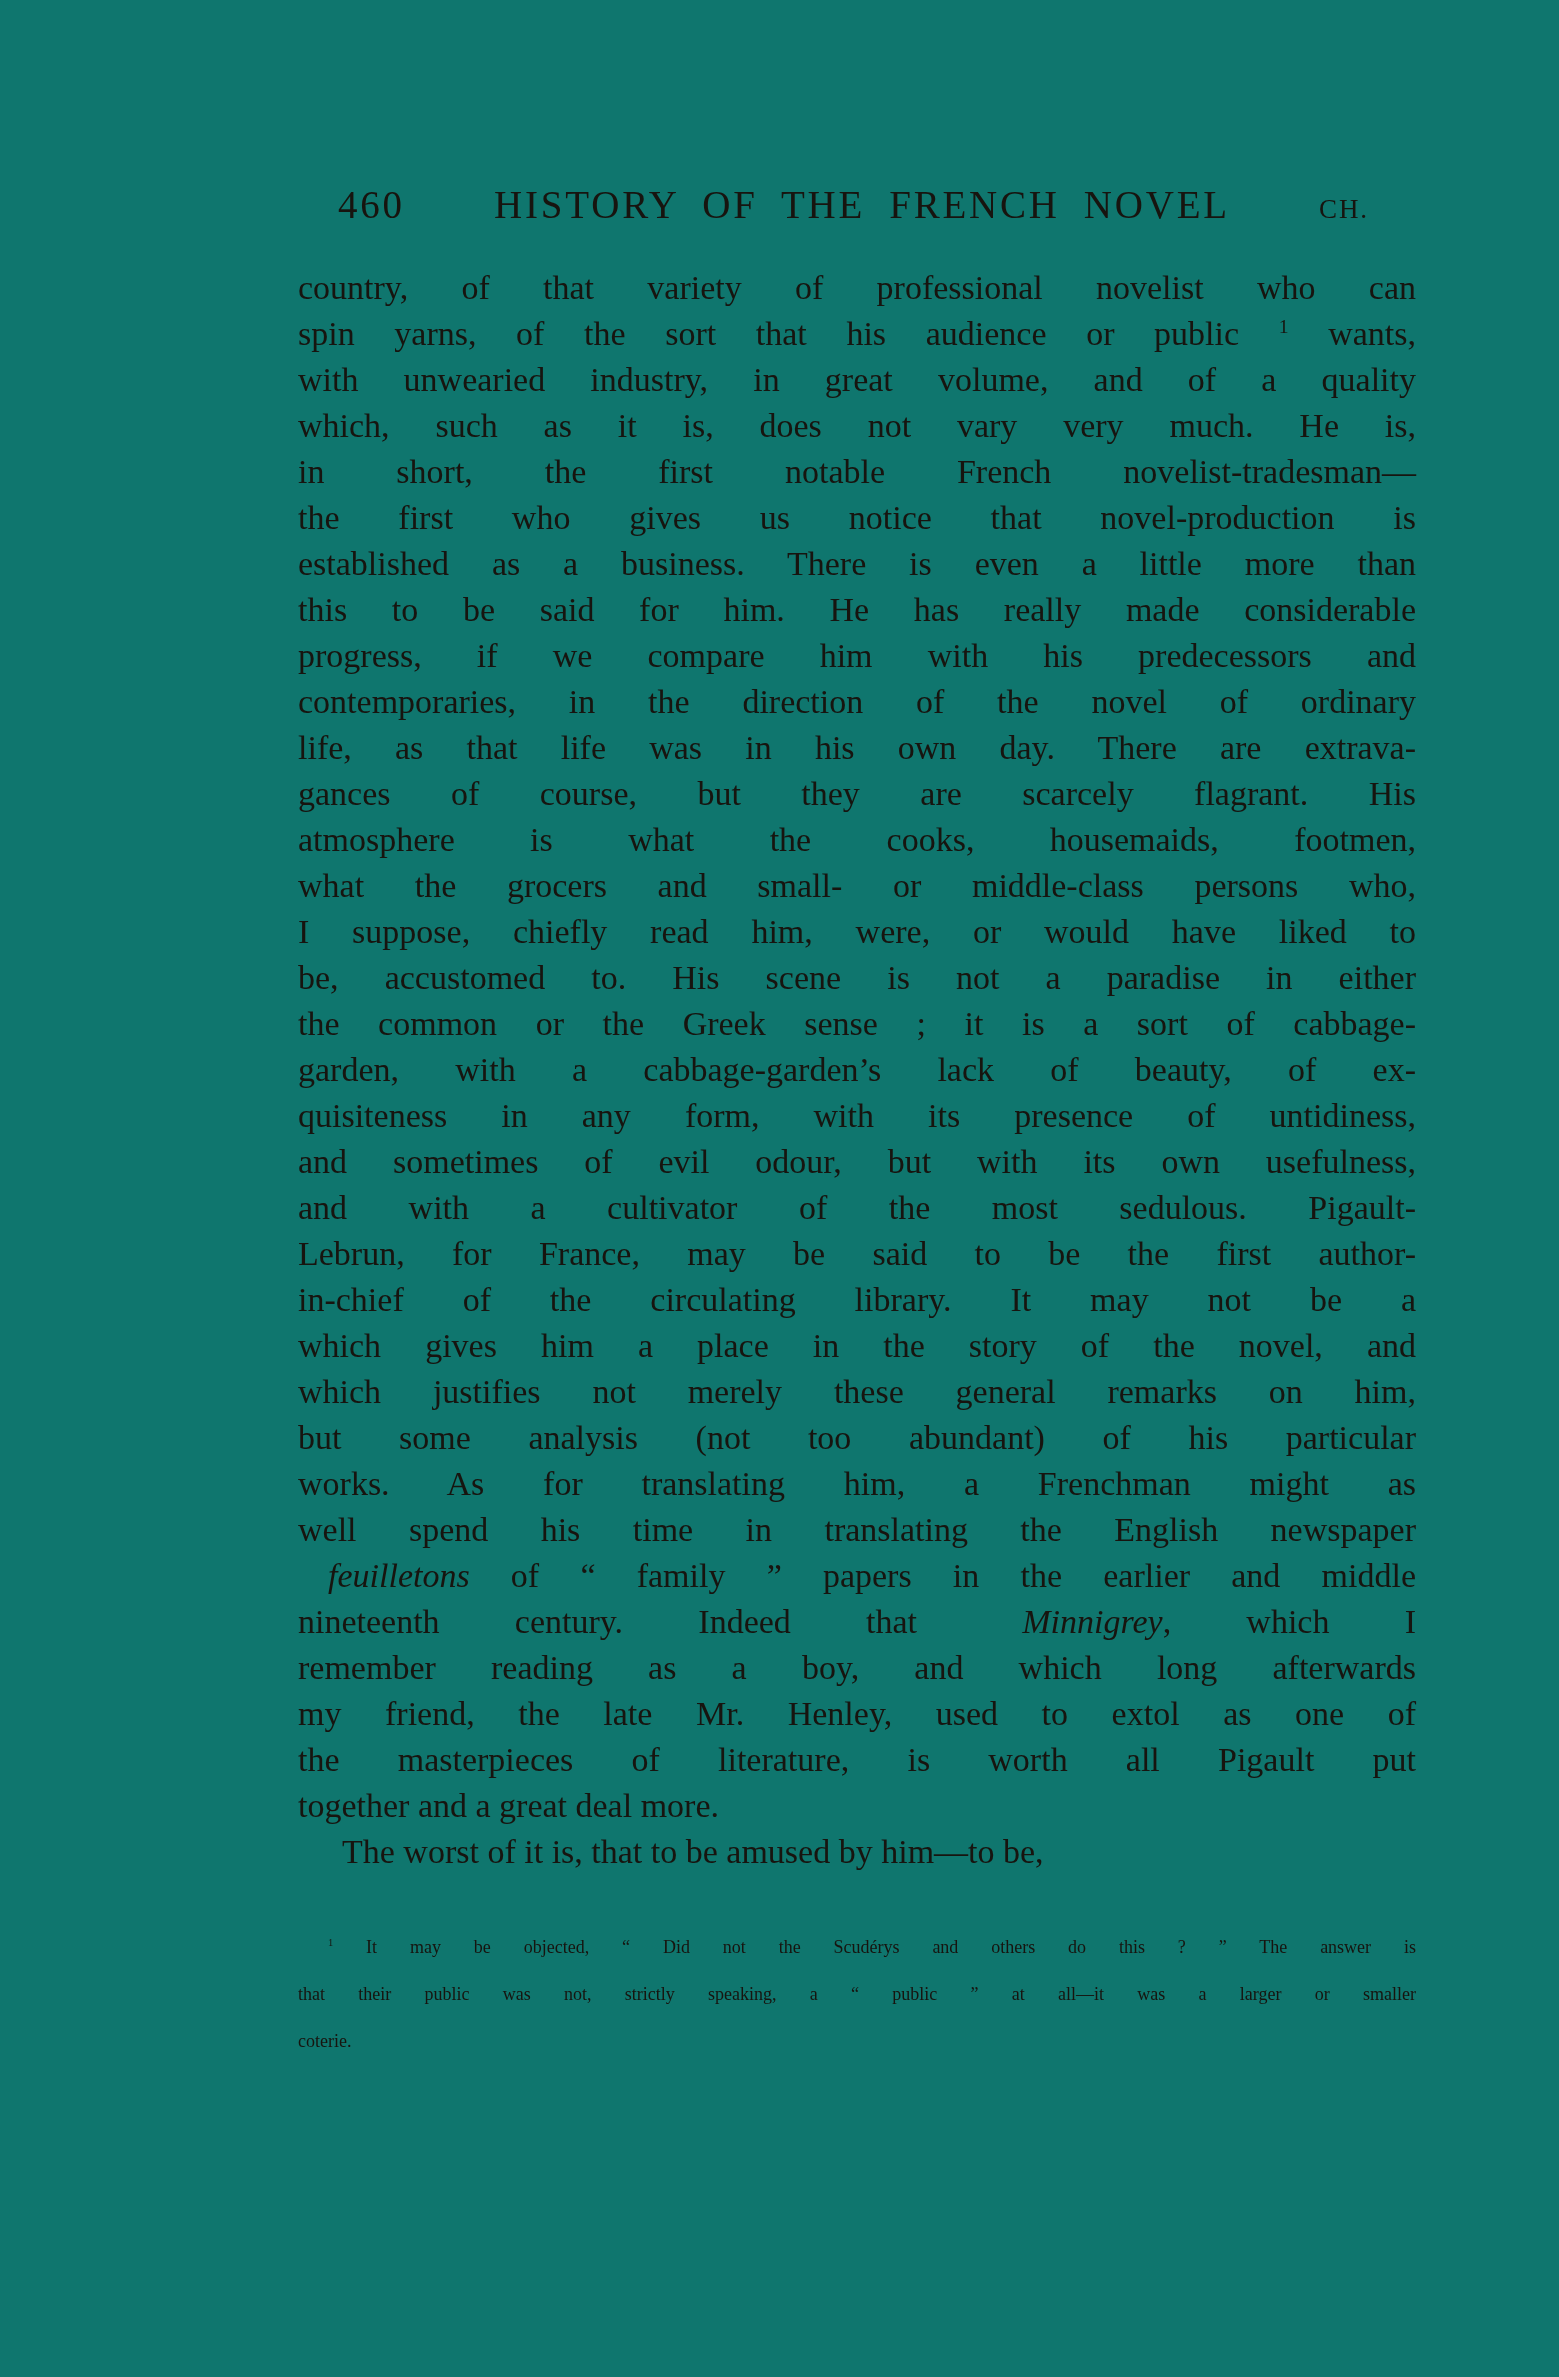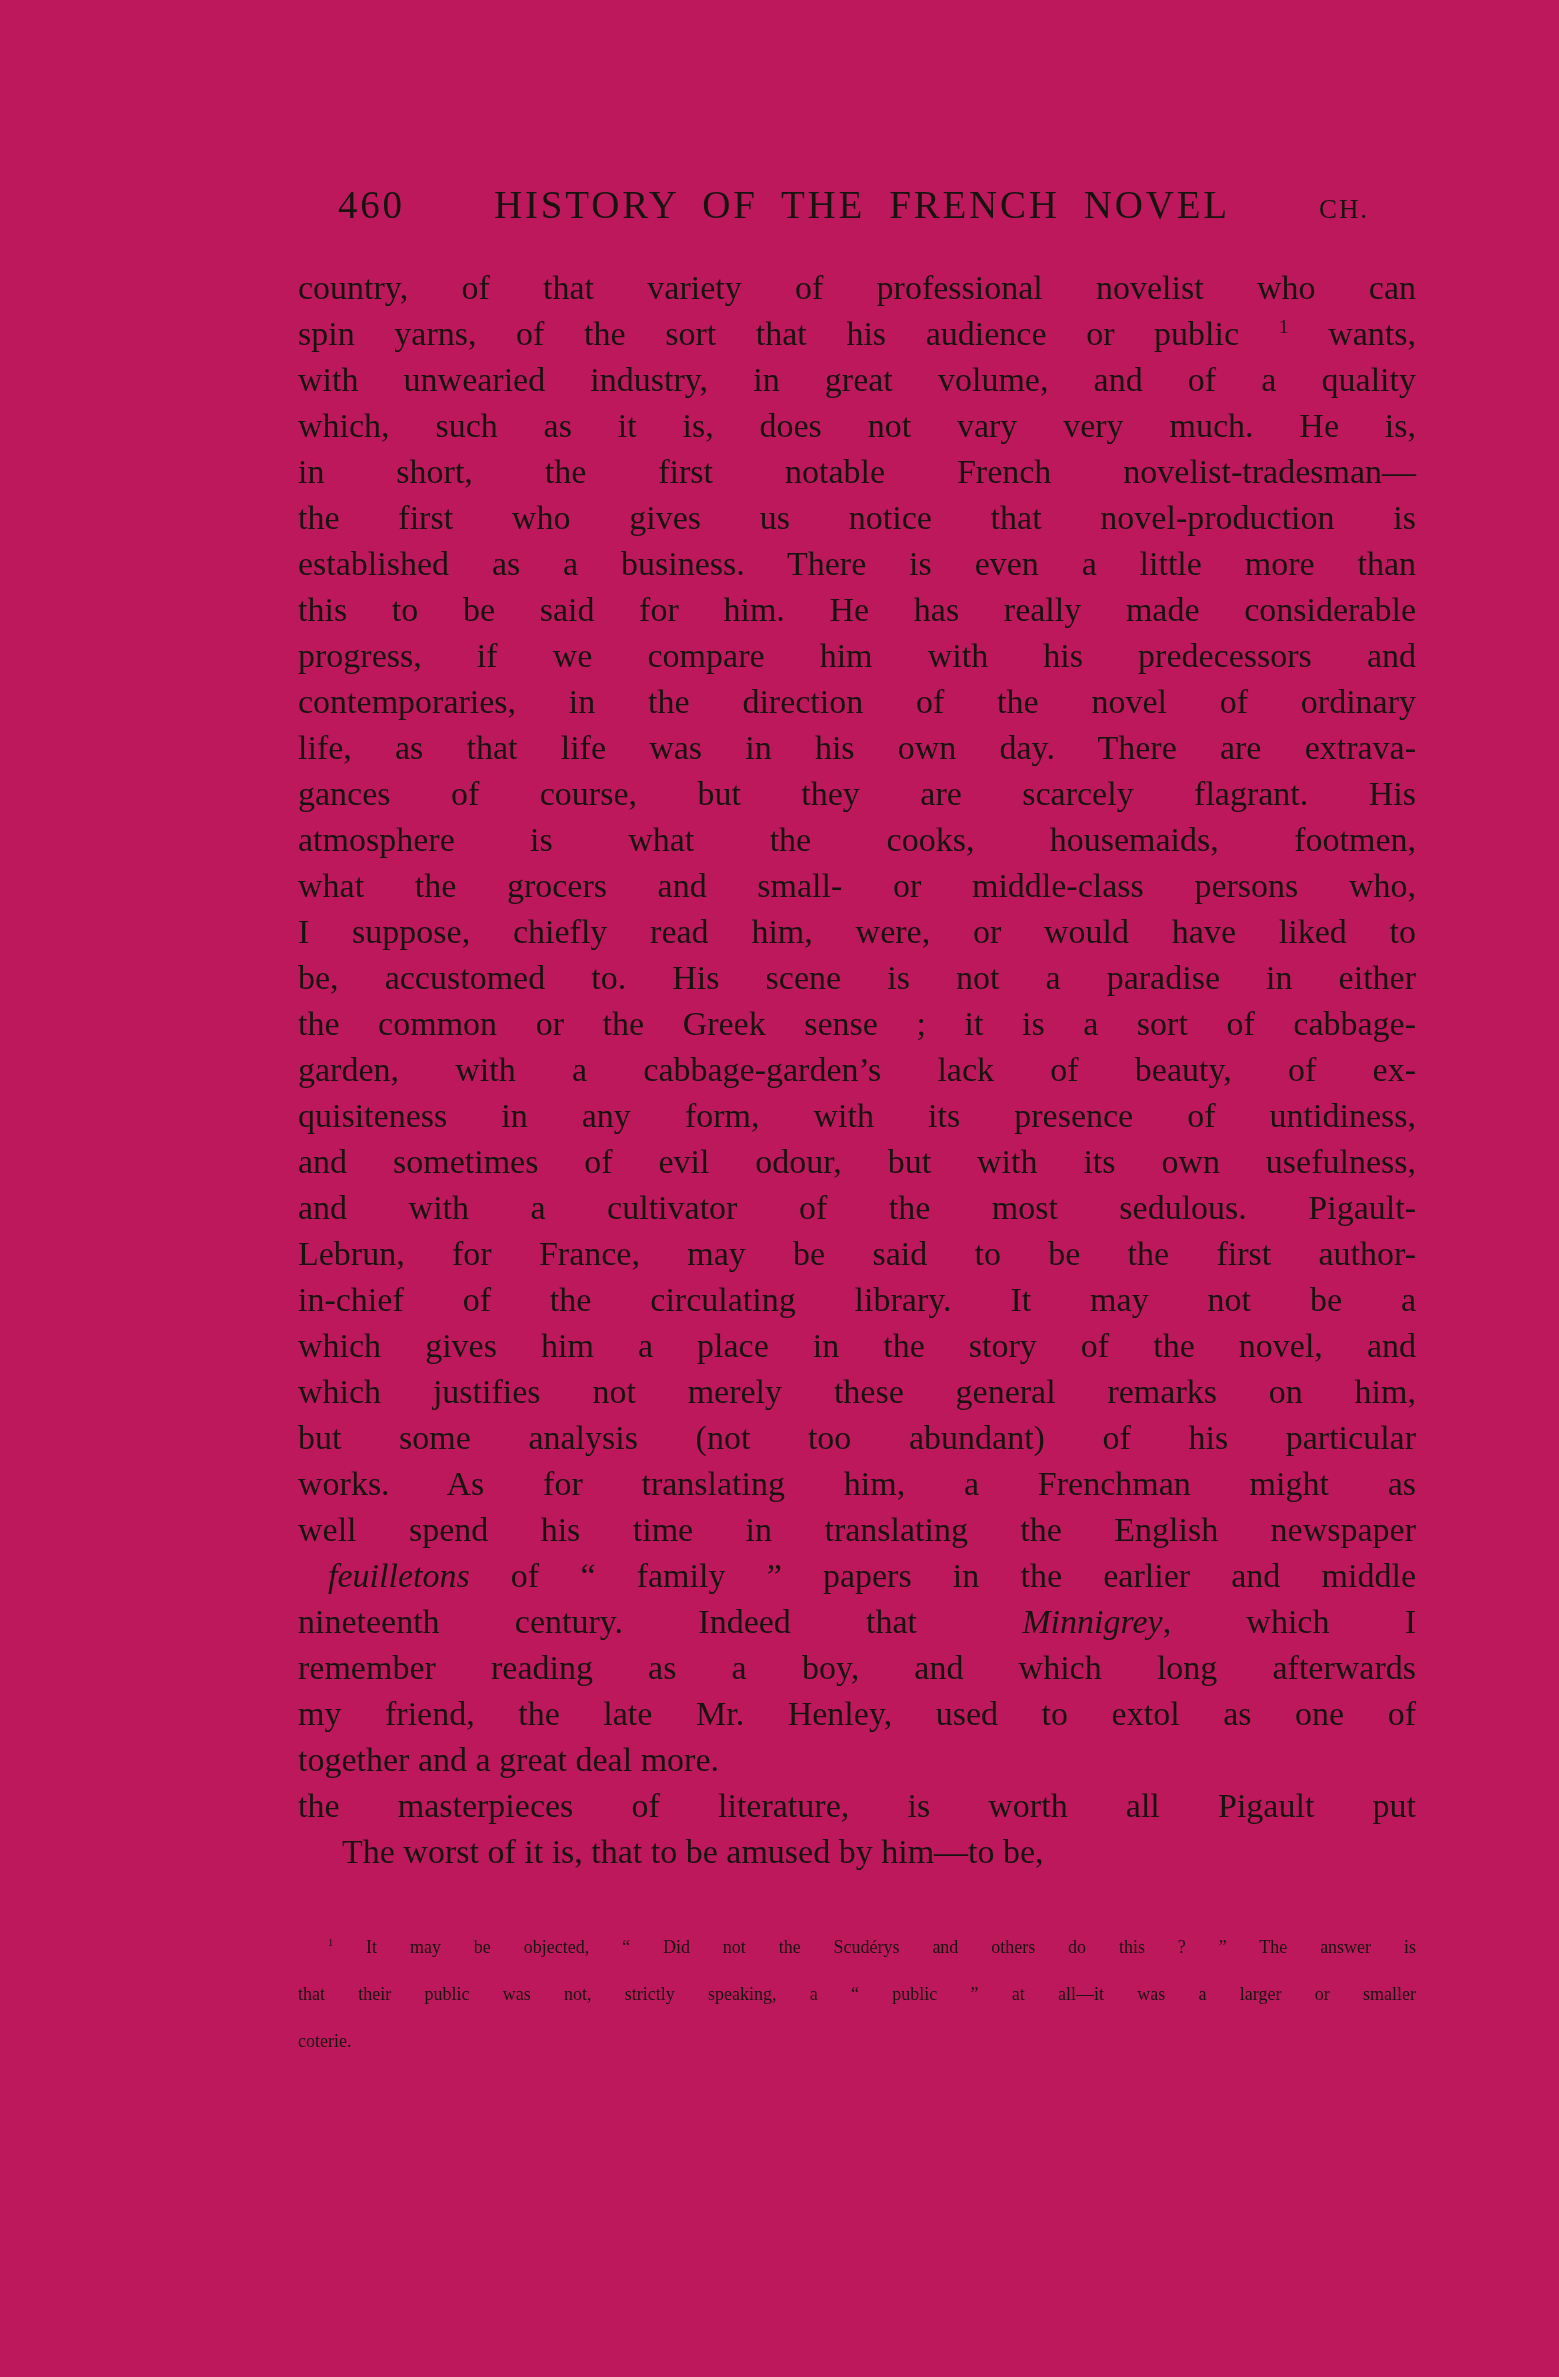--- a/index.html
+++ b/index.html
@@ -5,21 +5,21 @@
   html, body {
     margin: 0;
     padding: 0;
     background: #f3f2ee;
   }
   .page {
     position: relative;
     width: 1560px;
     height: 2377px;
     box-sizing: border-box;
-    background: #be185d;
+    background: #0f766e;
     color: #17140f;
     font-family: "Liberation Serif", "DejaVu Serif", serif;
     padding: 182px 144px 0 298px;
     overflow: hidden;
   }
   .header {
     display: flex;
     justify-content: space-between;
     align-items: baseline;
     padding: 0 47px 0 40px;
@@ -117,22 +117,22 @@
       <div class="line"><span>in-chief of the circulating library.  It may not be a</span></div>
       <div class="line"><span>which gives him a place in the story of the novel, and</span></div>
       <div class="line"><span>which justifies not merely these general remarks on him,</span></div>
       <div class="line"><span>but some analysis (not too abundant) of his particular</span></div>
       <div class="line"><span>works.  As for translating him, a Frenchman might as</span></div>
       <div class="line"><span>well spend his time in translating the English newspaper</span></div>
       <div class="line"><i>feuilletons</i><span> of “ family ” papers in the earlier and middle</span></div>
       <div class="line"><span>nineteenth century.  Indeed that </span><i>Minnigrey</i><span>, which I</span></div>
       <div class="line"><span>remember reading as a boy, and which long afterwards</span></div>
       <div class="line"><span>my friend, the late Mr. Henley, used to extol as one of</span></div>
+      <div class="line"><span>the masterpieces of literature, is worth all Pigault put</span></div>
       <div class="line end"><span>together and a great deal more.</span></div>
-      <div class="line"><span>the masterpieces of literature, is worth all Pigault put</span></div>
       <div class="line indent end"><span>The worst of it is, that to be amused by him—to be,</span></div>
     </div>
 
   <div class="footnote" id="footnote-lines">
       <div class="fline indent"><sup>1</sup><span> It may be objected, “ Did not the Scudérys and others do this ? ”  The answer is</span></div>
       <div class="fline"><span>that their public was not, strictly speaking, a “ public ” at all—it was a larger or smaller</span></div>
       <div class="fline end"><span>coterie.</span></div>
     </div>
 </div>
 

